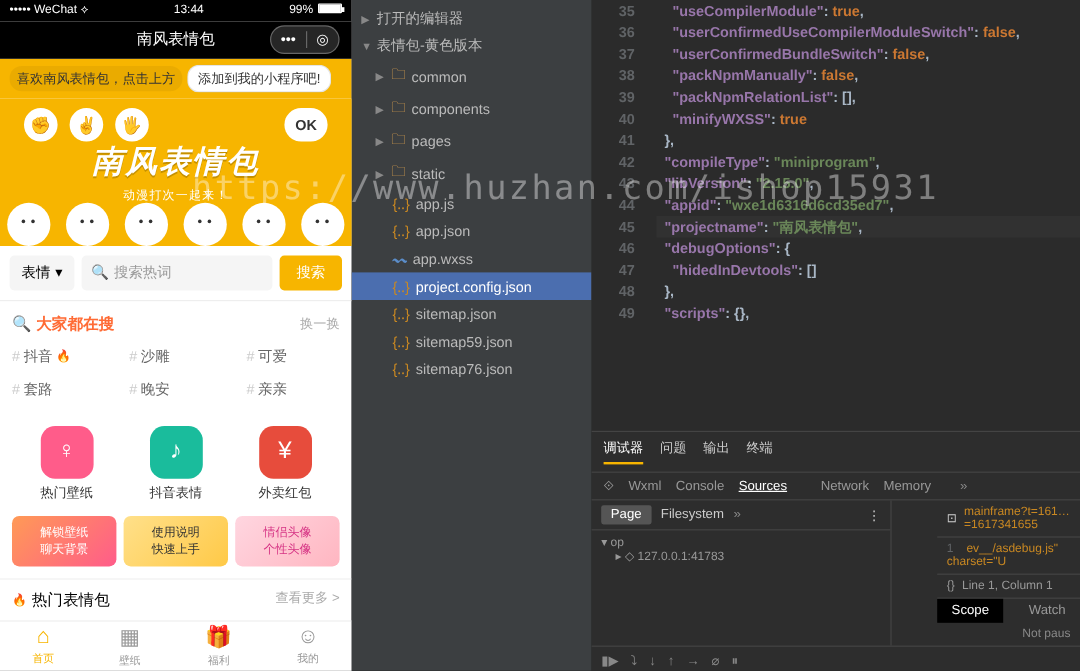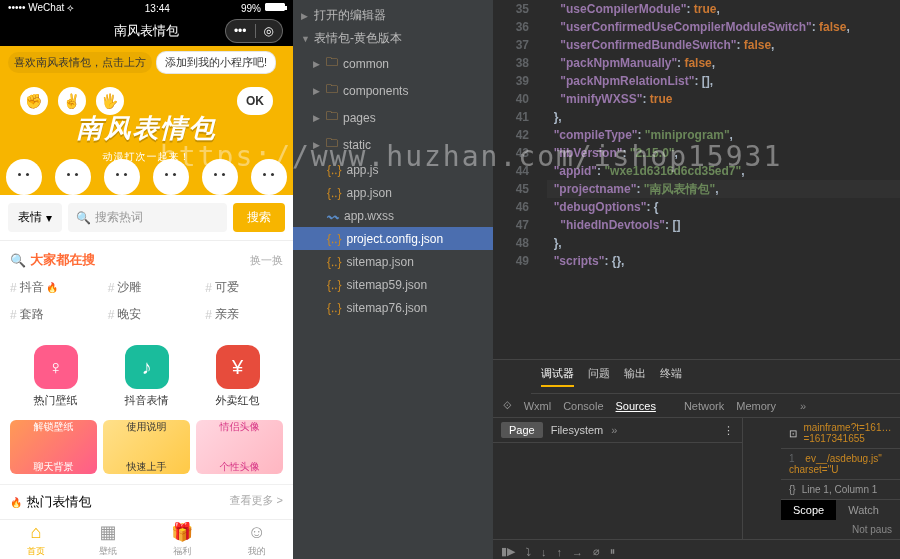--- a/index.html
+++ b/index.html
@@ -46,21 +46,21 @@
 .fire { color: #ff6b35; font-size: 10px; }
 
 .tiles { display: flex; justify-content: space-around; padding: 12px 10px; text-align: center; }
 .tile { display: flex; flex-direction: column; align-items: center; gap: 4px; font-size: 11px; color: #333; }
 .tile-icon { width: 44px; height: 44px; border-radius: 12px; display: flex; align-items: center; justify-content: center; color: #fff; font-size: 20px; }
 .t-pink { background: #ff5c8a; }
 .t-teal { background: #1abc9c; }
 .t-red { background: #e74c3c; }
 
 .banners { display: flex; gap: 6px; padding: 0 10px 10px; }
-.banner { flex: 1; height: 54px; border-radius: 6px; display: flex; flex-direction: column; align-items: center; justify-content: space-between; font-size: 10px; color: #fff; }
+.banner { flex: 1; height: 42px; border-radius: 6px; display: flex; flex-direction: column; align-items: center; justify-content: center; font-size: 10px; color: #fff; }
 .b1 { background: linear-gradient(135deg,#ff9a56,#ff5c8a); }
 .b2 { background: linear-gradient(135deg,#ffd6e0,#ffb6c1); color: #d63384; }
 .b3 { background: linear-gradient(135deg,#ffe08a,#ffc947); color: #333; }
 
 .section-head { display: flex; justify-content: space-between; padding: 8px 10px; font-size: 13px; border-top: 1px solid #f0f0f0; }
 .section-head .sh-left { display: flex; align-items: center; gap: 4px; }
 .section-head .sh-right { font-size: 11px; color: #aaa; }
 
 .tabbar { margin-top: auto; height: 48px; border-top: 1px solid #eee; display: flex; justify-content: space-around; align-items: center; background: #fff; }
 .tab { display: flex; flex-direction: column; align-items: center; font-size: 9px; color: #999; gap: 2px; }
@@ -85,35 +85,35 @@
 .gutter div { height: 18px; line-height: 18px; }
 .code { padding-left: 54px; }
 .code-line { height: 18px; line-height: 18px; white-space: pre; }
 .str { color: #6a8759; }
 .key { color: #9876aa; }
 .kw { color: #cc7832; }
 .hl-line { background: rgba(255,255,255,0.03); }
 
 
 .devtools { position: absolute; bottom: 0; left: 493px; right: 0; height: 200px; background: #2d2d2d; color: #ccc; font-size: 11px; border-top: 1px solid #444; display: flex; flex-direction: column; }
-.dt-tabs1 { display: flex; gap: 14px; padding: 6px 10px; border-bottom: 1px solid #444; margin-left: 38px; }
+.dt-tabs1 { display: flex; gap: 14px; padding: 6px 10px; border-bottom: 1px solid #444; }
 .dt-tabs1 .active { color: #fff; border-bottom: 2px solid #f7b500; padding-bottom: 4px; }
 .dt-tabs2 { display: flex; gap: 12px; padding: 5px 10px; align-items: center; border-bottom: 1px solid #444; color: #999; }
 .dt-tabs2 .active { color: #fff; }
 .dt-body { flex: 1; display: flex; gap: 38px; }
 .dt-left { width: 250px; border-right: 1px solid #444; }
 .dt-page-row { display: flex; align-items: center; gap: 8px; padding: 4px 8px; border-bottom: 1px solid #444; }
 .dt-page-btn { background: #555; padding: 2px 8px; border-radius: 2px; color: #fff; }
 .dt-tree { padding: 4px 8px; font-size: 10px; color: #999; }
 .dt-right { flex: 1; display: flex; flex-direction: column; }
 .dt-main-row { display: flex; align-items: center; gap: 6px; padding: 4px 8px; border-bottom: 1px solid #444; font-size: 10px; }
 .dt-orange { color: #c98822; }
 .dt-src { padding: 4px 8px; font-size: 10px; }
 .dt-pos { padding: 4px 8px; border-top: 1px solid #444; color: #999; font-size: 10px; display: flex; align-items: center; gap: 6px; }
-.dt-scope { display: flex; border-top: 1px solid #444; }
+.dt-scope { display: flex; border-top: 1px solid #444; justify-content: space-between; }
 .dt-scope-tab { padding: 4px 12px; background: #000; color: #fff; }
 .dt-scope-tab.inactive { background: transparent; color: #999; }
 .dt-ctrl { display: flex; gap: 10px; padding: 5px 8px; border-top: 1px solid #444; color: #888; align-items: center; }
 .dt-notpaused { padding: 4px 8px; text-align: right; color: #888; font-size: 10px; }
 
 .watermark { position: absolute; top: 140px; left: 160px; right: 0; font-size: 28px; color: rgba(255,255,255,0.4); font-family: monospace; z-index: 100; pointer-events: none; letter-spacing: 2px; }
 
 .chevrons { color: #888; }
 </style>
 </head>
@@ -356,20 +356,24 @@
     <span class="chevrons">»</span>
   </div>
   <div class="dt-body">
     <div class="dt-left">
       <div class="dt-page-row">
         <span class="dt-page-btn">Page</span>
         <span>Filesystem</span>
         <span class="chevrons">»</span>
         <span style="margin-left:auto">⋮</span>
       </div>
+      <div class="dt-tree">
+        <div>▾ <span>op</span></div>
+        <div style="padding-left:12px">▸ ◇ <span>127.0.0.1:41783</span></div>
+      </div>
     </div>
     <div class="dt-right">
       <div class="dt-main-row">
         <span>⊡</span>
         <span class="dt-orange">mainframe?t=161…=1617341655</span>
       </div>
       <div class="dt-src">
         <span style="color:#606366;margin-right:8px">1</span>
         <span class="dt-orange">ev__/asdebug.js" charset="U</span>
       </div>

